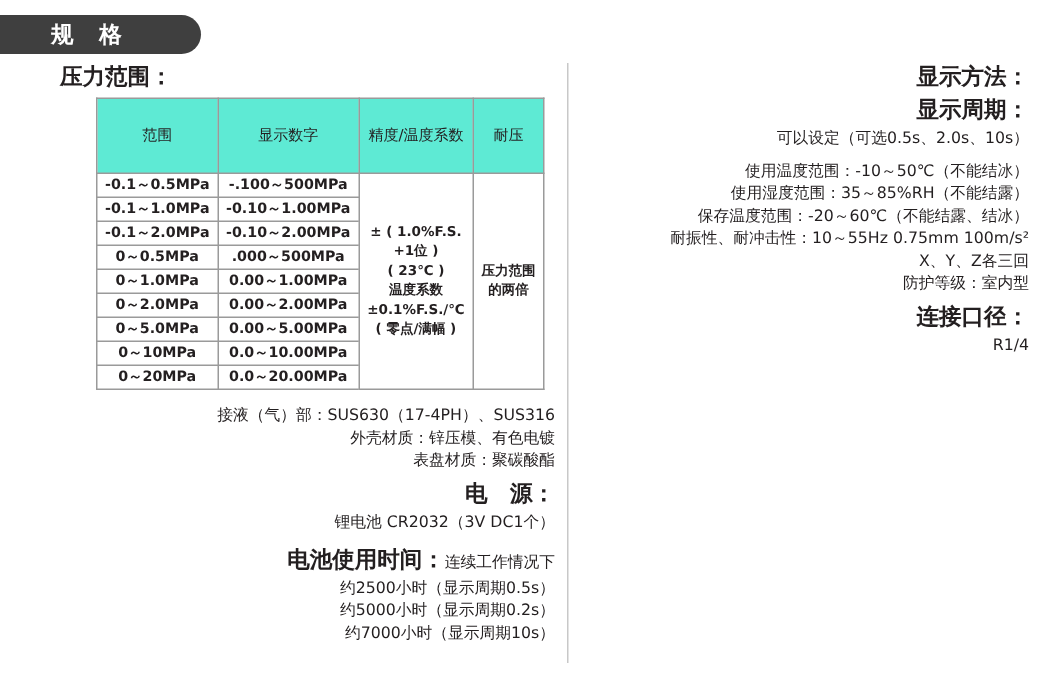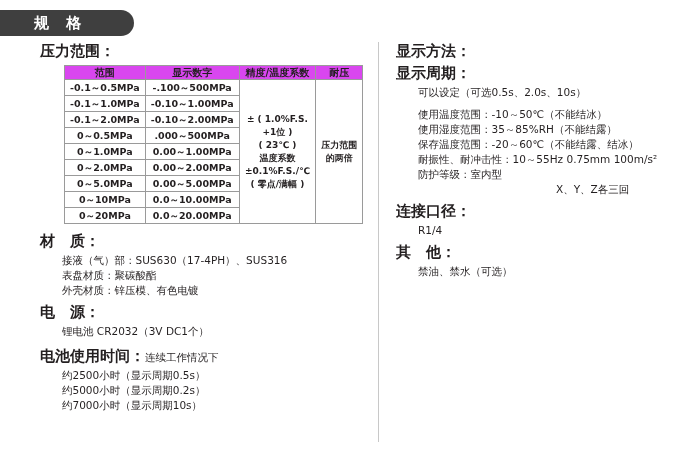--- a/index.html
+++ b/index.html
@@ -39,41 +39,41 @@
   
   .sec-title{
     font-size:15px;font-weight:bold;color:#231f20;
     margin:0 0 4px 0;line-height:15px;
   }
   .sec-title.inline{display:inline-block;}
   .body-line{
     font-size:10.5px;color:#231f20;line-height:15px;white-space:nowrap;
   }
   .indent{margin-left:22px;}
-  .block{margin-bottom:7px;}
+  .block{margin-bottom:7px;text-align:right;}
   
   table.spec{
     border-collapse:collapse;
     margin:6px 0 10px 24px;
     font-size:9.5px;
   }
   table.spec th,table.spec td{
     border:1px solid #9a9a9a;
     padding:1px 5px;
     text-align:center;
     line-height:13px;
     color:#231f20;
     font-weight:bold;
     white-space:nowrap;
   }
   table.spec th{
-    background:#d946ef;
-    font-weight:bold;
+    background:#5eead4;
+    font-weight:normal;
     font-size:10px;
-    padding:0 6px;
+    padding:18px 6px;
   }
   td.lefty{text-align:left;}
   td.mid{vertical-align:middle;font-size:9px;line-height:12px;}
   .tbl-note{font-size:8.5px;line-height:11px;}
 </style>
 </head>
 <body>
 
 <div class="header">
   <div class="header-bar"></div>
@@ -142,24 +142,23 @@
       </tr>
       <tr>
         <td class="lefty">0～20MPa</td>
         <td class="lefty">0.0～20.00MPa</td>
       </tr>
     </tbody>
   </table>
 
 
   <div class="block">
-    <div class="sec-title">材　质：</div>
     <div class="body-line indent">接液（气）部：SUS630（17-4PH）、SUS316</div>
+    <div class="body-line indent">外壳材质：锌压模、有色电镀</div>
     <div class="body-line indent">表盘材质：聚碳酸酯</div>
-    <div class="body-line indent">外壳材质：锌压模、有色电镀</div>
   </div>
 
   <div class="block">
     <div class="sec-title">电　源：</div>
     <div class="body-line indent">锂电池 CR2032（3V DC1个）</div>
   </div>
 
   <div class="block">
     <div>
       <span class="sec-title inline">电池使用时间：</span><span class="body-line" style="display:inline-block;">连续工作情况下</span>
@@ -181,30 +180,26 @@
   <div class="block">
     <div class="sec-title">显示周期：</div>
     <div class="body-line indent">可以设定（可选0.5s、2.0s、10s）</div>
   </div>
 
   <div class="block">
     <div class="body-line indent">使用温度范围：-10～50℃（不能结冰）</div>
     <div class="body-line indent">使用湿度范围：35～85%RH（不能结露）</div>
     <div class="body-line indent">保存温度范围：-20～60℃（不能结露、结冰）</div>
     <div class="body-line indent">耐振性、耐冲击性：10～55Hz 0.75mm 100m/s²</div>
+    <div class="body-line" style="margin-left:160px;">X、Y、Z各三回</div>
     <div class="body-line indent">防护等级：室内型</div>
-    <div class="body-line" style="margin-left:160px;">X、Y、Z各三回</div>
   </div>
 
   <div class="block">
     <div class="sec-title">连接口径：</div>
     <div class="body-line indent">R1/4</div>
   </div>
 
   <div class="block">
   </div>
 
-  <div class="block">
-    <div class="sec-title">其　他：</div>
-    <div class="body-line indent">禁油、禁水（可选）</div>
-  </div>
 
 </div>
 
 </body></html>

